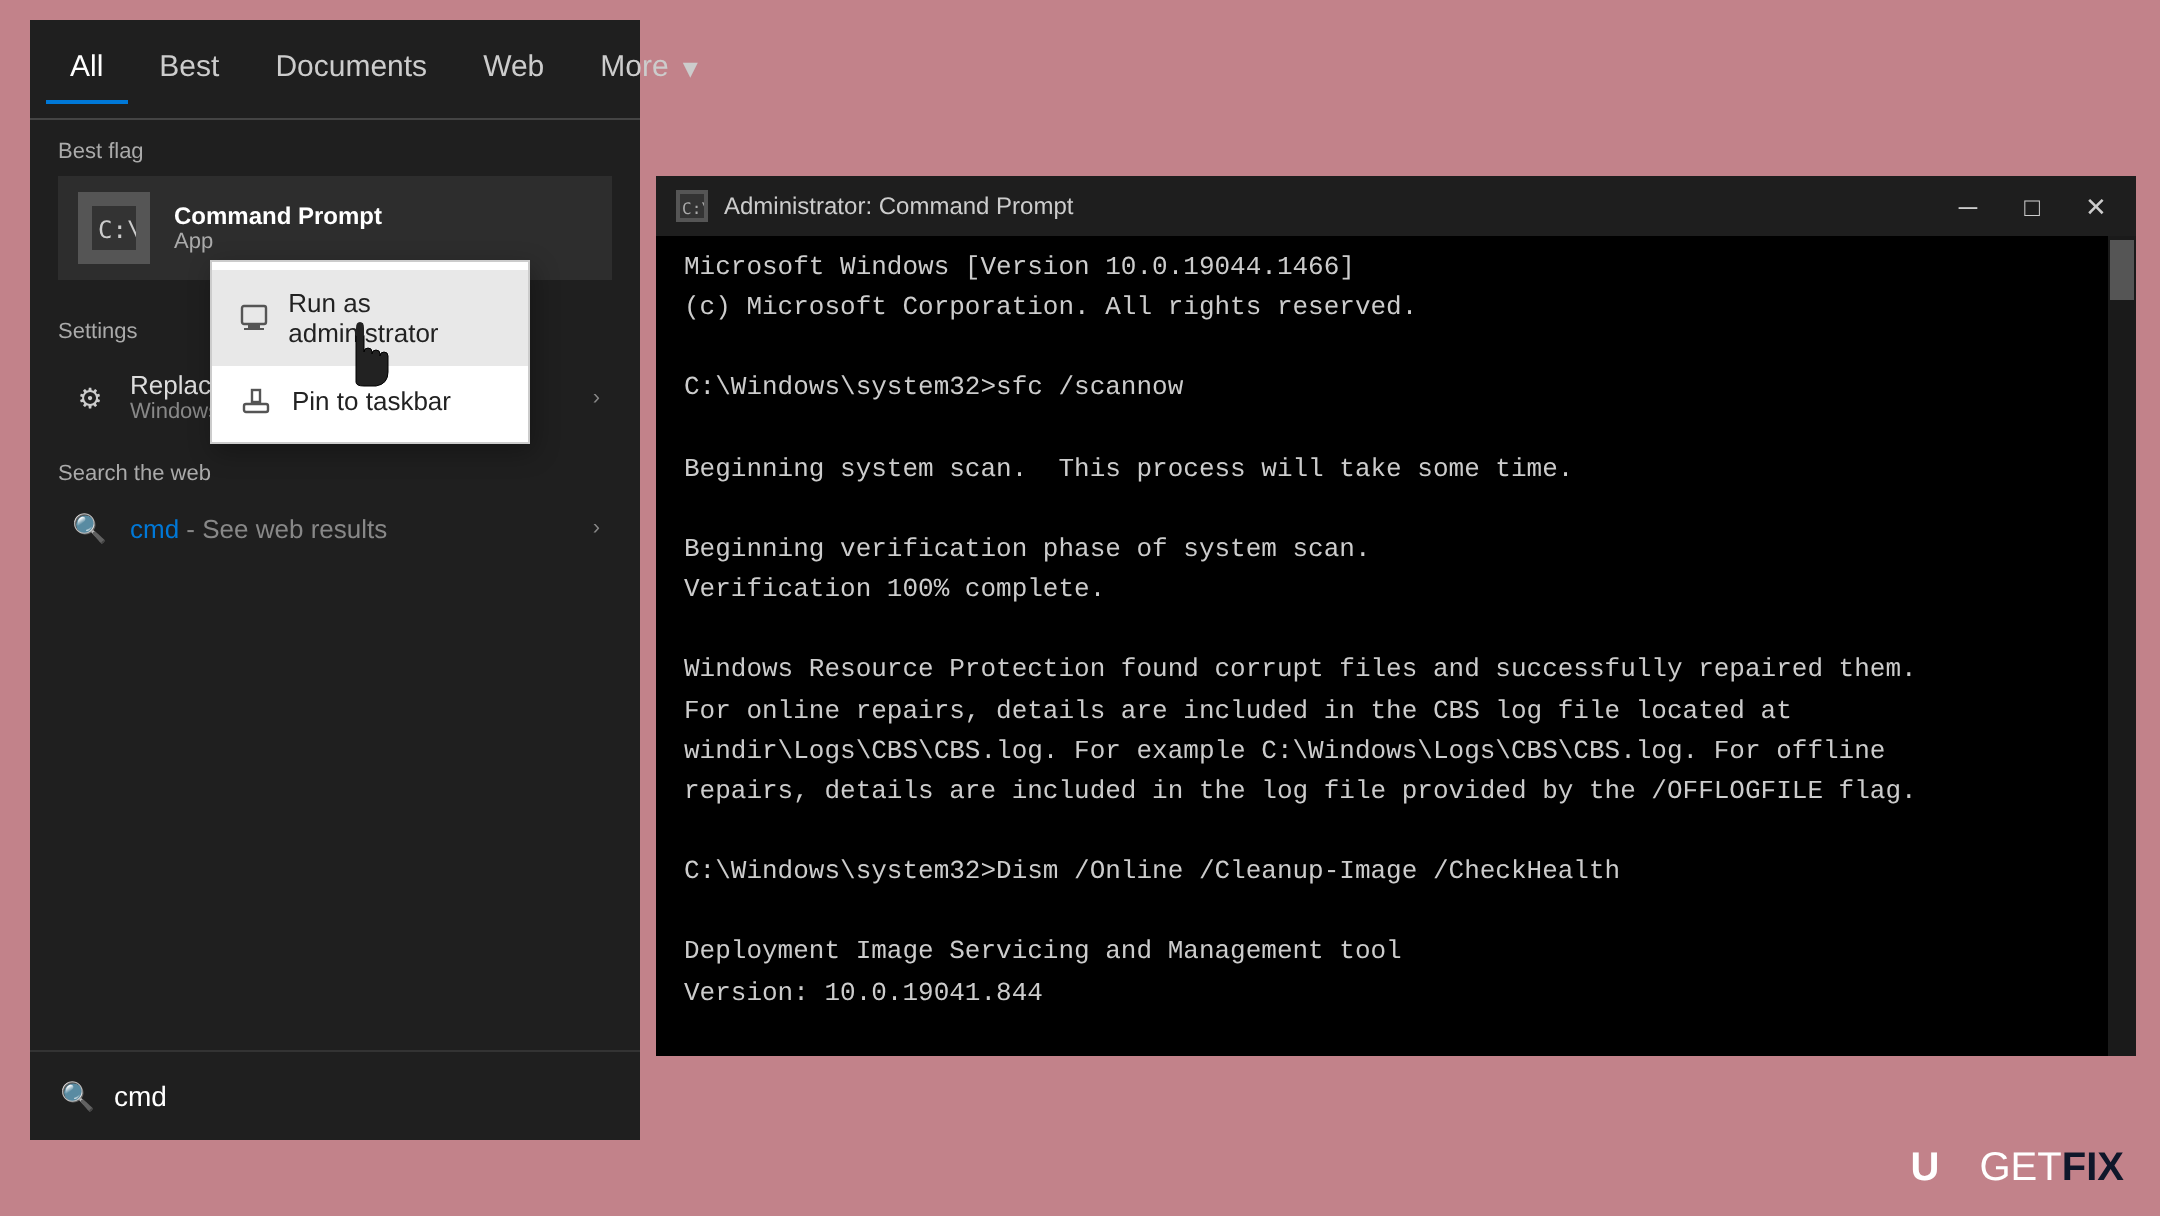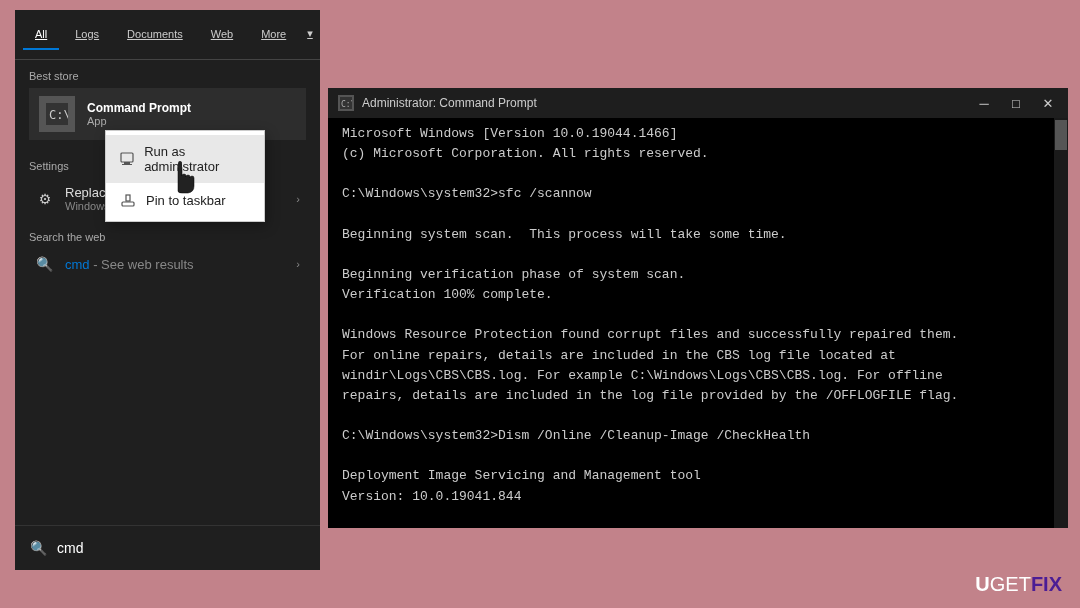--- a/index.html
+++ b/index.html
@@ -30,35 +30,34 @@
       display: flex;
       align-items: center;
       border-bottom: 1px solid #444;
       padding: 0 8px;
       height: 50px;
       gap: 4px;
     }
 
     .tab-item {
       padding: 8px 12px;
-      font-size: 11px;
+      font-size: 15px;
       color: #ccc;
       cursor: pointer;
       border-bottom: 2px solid transparent;
-      text-decoration: underline;
     }
     .tab-item.active {
       color: #fff;
       border-bottom: 2px solid #0078d7;
     }
 
     .more-tab {
       display: flex;
       align-items: center;
-      gap: 21px;
+      gap: 7px;
     }
 
     .best-match-section {
       padding: 10px 14px 6px 14px;
     }
 
     .section-label {
       font-size: 11px;
       color: #aaa;
       margin-bottom: 6px;
@@ -356,46 +355,47 @@
     .watermark-u {
       font-size: 20px;
       font-weight: 900;
       color: #fff;
     }
 
     .watermark-get {
       font-size: 20px;
       font-weight: 400;
       color: #fff;
+      margin-left: 20px;
     }
 
     .watermark-fix {
       font-size: 20px;
       font-weight: 900;
-      color: #4c1d95;
+      color: #0f172a;
     }
   </style>
 </head>
 <body>
 
 <div class="start-menu">
 
   <div class="start-menu-tabs">
     <div class="tab-item active">All</div>
-    <div class="tab-item">Logs</div>
+    <div class="tab-item">Best</div>
     <div class="tab-item">Documents</div>
     <div class="tab-item">Web</div>
     <div class="tab-item more-tab">
       <span>More</span>
       <span>▾</span>
     </div>
   </div>
 
   <div class="best-match-section">
-    <div class="section-label">Best store</div>
+    <div class="section-label">Best flag</div>
     <div class="app-result">
       <div class="app-icon">
         <svg width="22" height="22" viewBox="0 0 22 22">
           <rect width="22" height="22" fill="#333"></rect>
           <text x="3" y="16" font-family="monospace" font-size="12" fill="#ccc">C:\</text>
         </svg>
       </div>
       <div class="app-info">
         <div class="app-name">Command Prompt</div>
         <div class="app-type">App</div>

